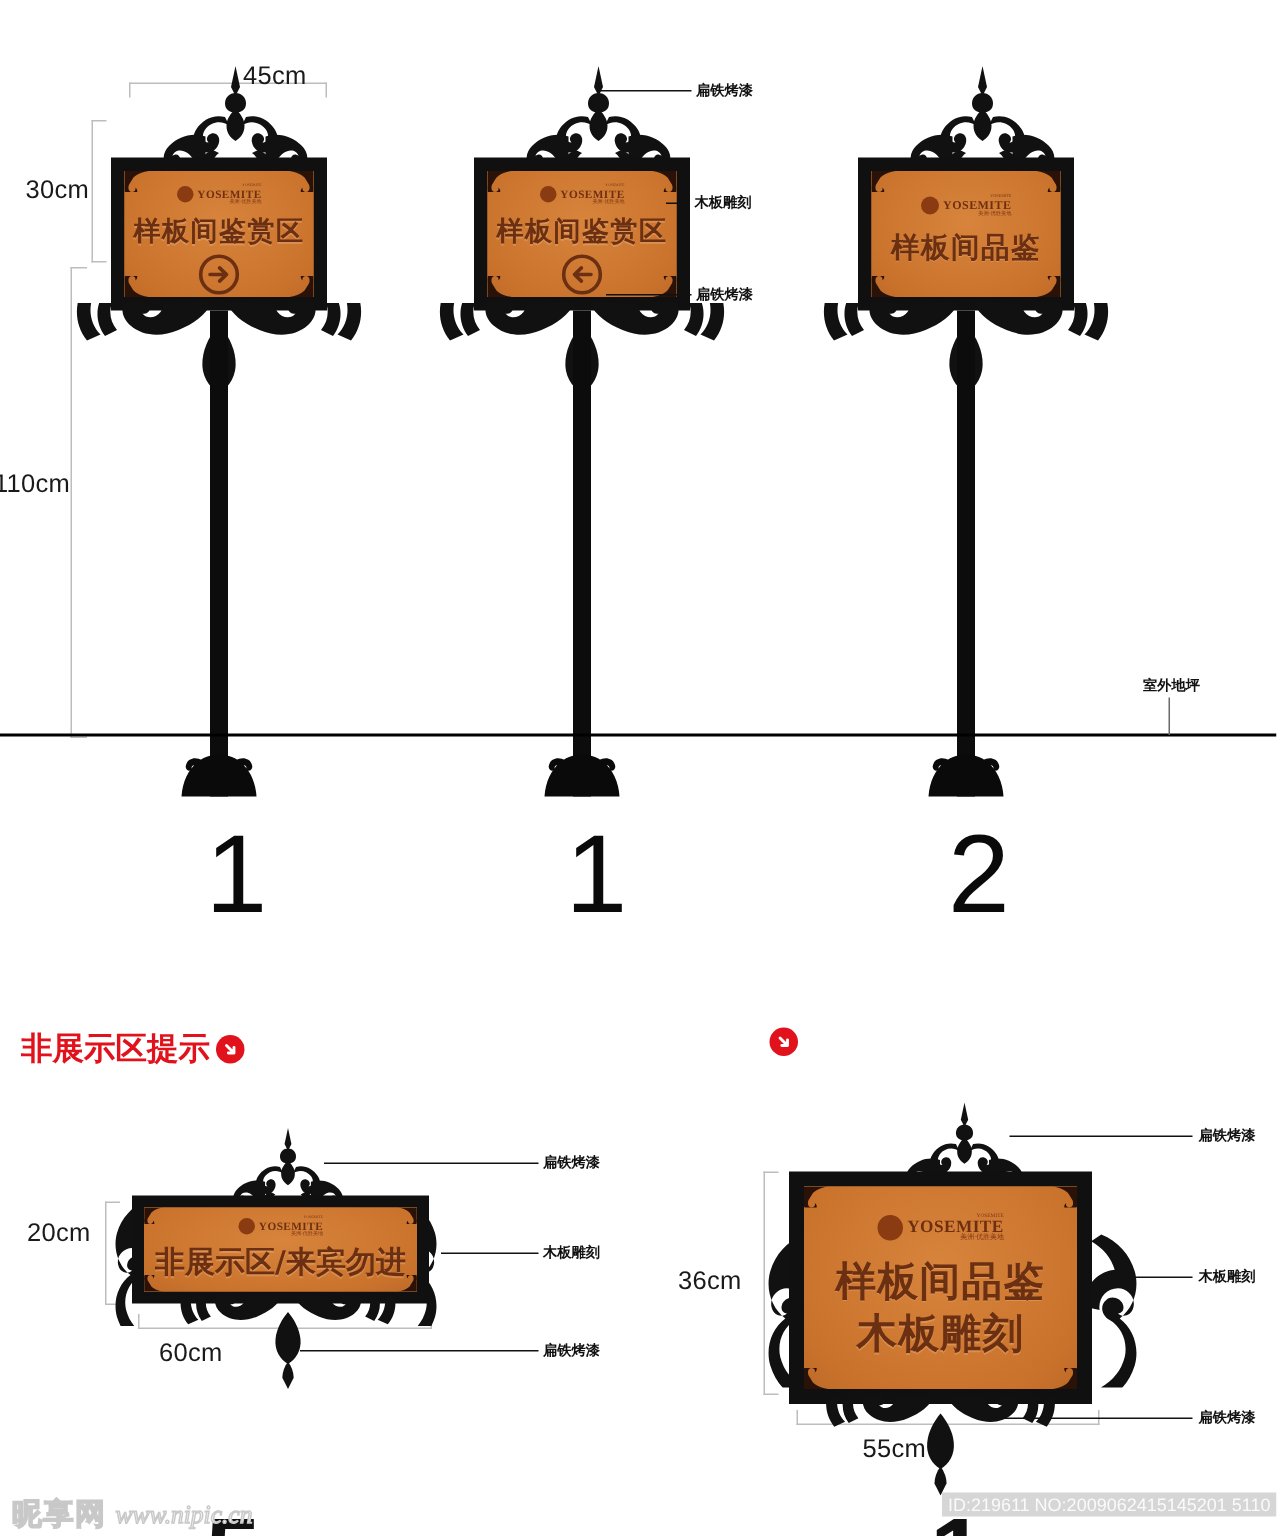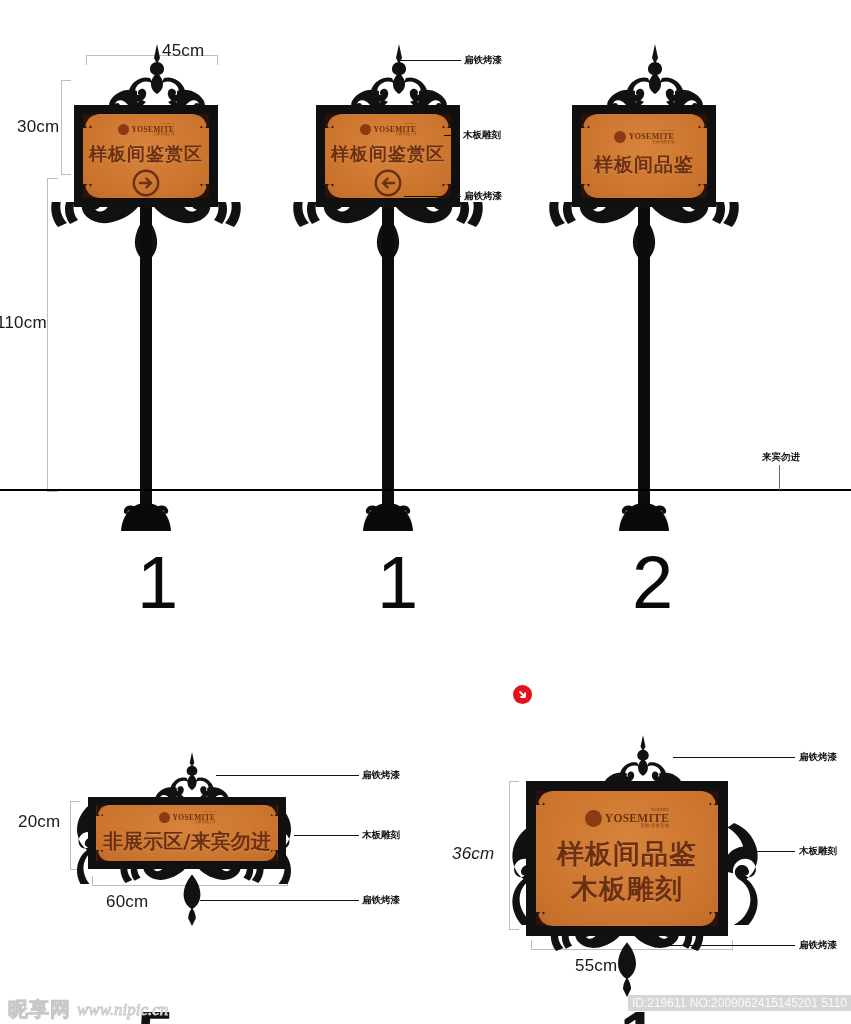--- a/index.html
+++ b/index.html
@@ -266,26 +266,34 @@
   <div class="cn-note abs" style="left:464px;top:54px;">扁铁烤漆</div>
 
   <div class="leader" style="left:444px;top:135px;width:16px;"></div>
   <div class="cn-note abs" style="left:463px;top:129px;">木板雕刻</div>
 
   <div class="leader" style="left:404px;top:196px;width:57px;"></div>
   <div class="cn-note abs" style="left:464px;top:190px;">扁铁烤漆</div>
 
   <div class="ground"></div>
   <div class="leader-v" style="left:779px;top:465px;height:25px;"></div>
-  <div class="cn-note abs" style="left:762px;top:451px;">来宾勿进</div>
+  <div class="cn-note abs" style="left:762px;top:451px;">室外地坪</div>
 
   <div class="bignum" style="left:137px;top:546px;">1</div>
   <div class="bignum" style="left:377px;top:546px;">1</div>
   <div class="bignum" style="left:632px;top:546px;">2</div>
 
+  <div class="red-head" style="left:14px;top:685px;">
+    <span>非展示区提示</span>
+    <span class="red-badge">
+      <svg width="13" height="13" viewBox="0 0 13 13">
+        <path d="M4 4 L9 9 M9 5.2 L9 9 L5.2 9" fill="none" stroke="#fff" stroke-width="1.9" stroke-linecap="round" stroke-linejoin="round"></path>
+      </svg>
+    </span>
+  </div>
 
   <div class="brk brk-v abs" style="left:70px;top:801px;width:9px;height:67px;"></div>
   <div class="dim-text abs" style="left:18px;top:812px;">20cm</div>
 
   <div class="brk brk-h-b abs" style="left:92px;top:876px;width:194px;height:9px;"></div>
   <div class="dim-text abs" style="left:106px;top:892px;">60cm</div>
 
   <div class="abs" style="left:82px;top:752px;">
 
     <svg width="152" height="58" viewBox="0 0 120 76" class="abs" style="left:34px;top:0px;">
@@ -344,21 +352,21 @@
 
   <div class="red-head" style="left:513px;top:685px;">
     <span class="red-badge">
       <svg width="13" height="13" viewBox="0 0 13 13">
         <path d="M4 4 L9 9 M9 5.2 L9 9 L5.2 9" fill="none" stroke="#fff" stroke-width="1.9" stroke-linecap="round" stroke-linejoin="round"></path>
       </svg>
     </span>
   </div>
 
   <div class="brk brk-v abs" style="left:509px;top:781px;width:9px;height:147px;"></div>
-  <div class="dim-text abs" style="left:452px;top:844px;font-style:italic;">36cm</div>
+  <div class="dim-text abs" style="left:452px;top:844px;">36cm</div>
 
   <div class="brk brk-h-b abs" style="left:531px;top:940px;width:200px;height:9px;"></div>
   <div class="dim-text abs" style="left:555px;top:956px;margin-left:20px;">55cm</div>
 
   <div class="abs" style="left:505px;top:737px;">
     <svg width="160" height="62" viewBox="0 0 120 76" class="abs" style="left:58px;top:-2px;">
         <use href="#finial"></use>
       </svg>
     <svg width="38" height="110" viewBox="0 0 34 84" class="abs" style="left:4px;top:78px;">
         <use href="#sidescroll"></use>

